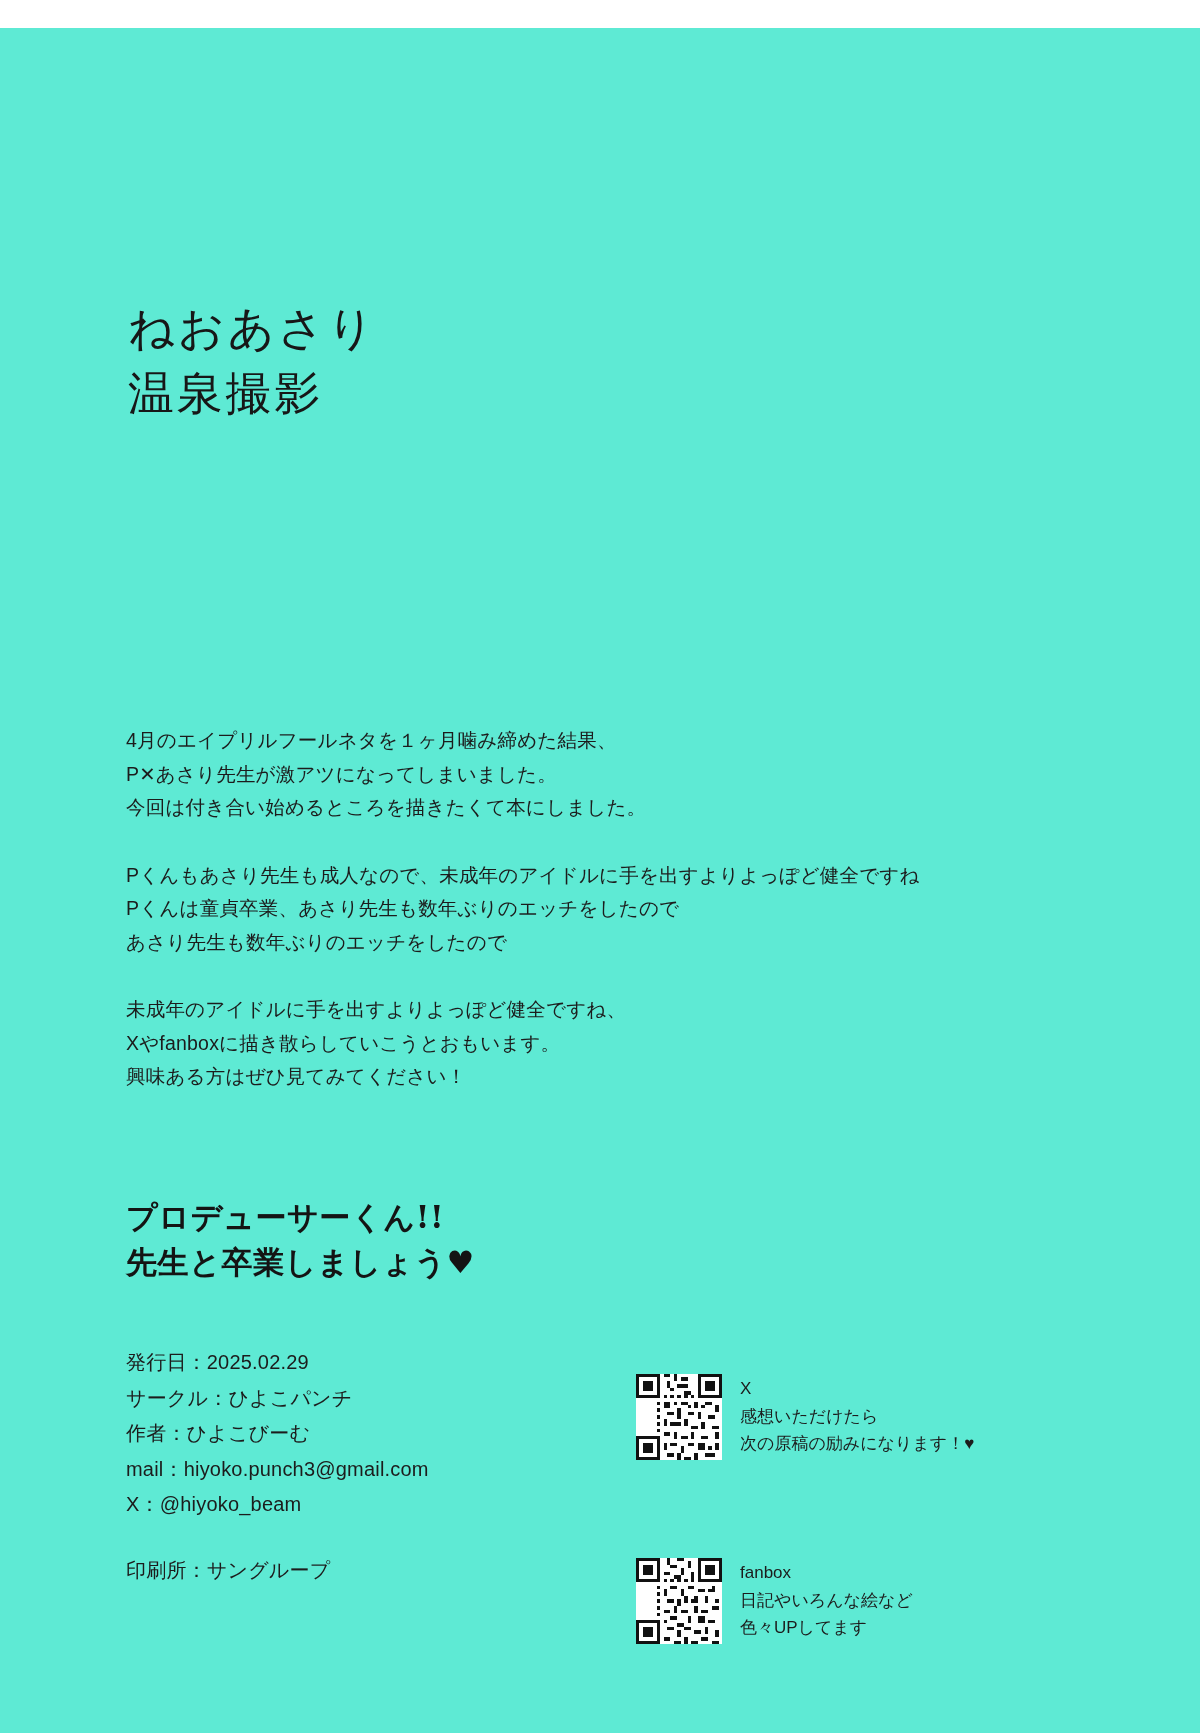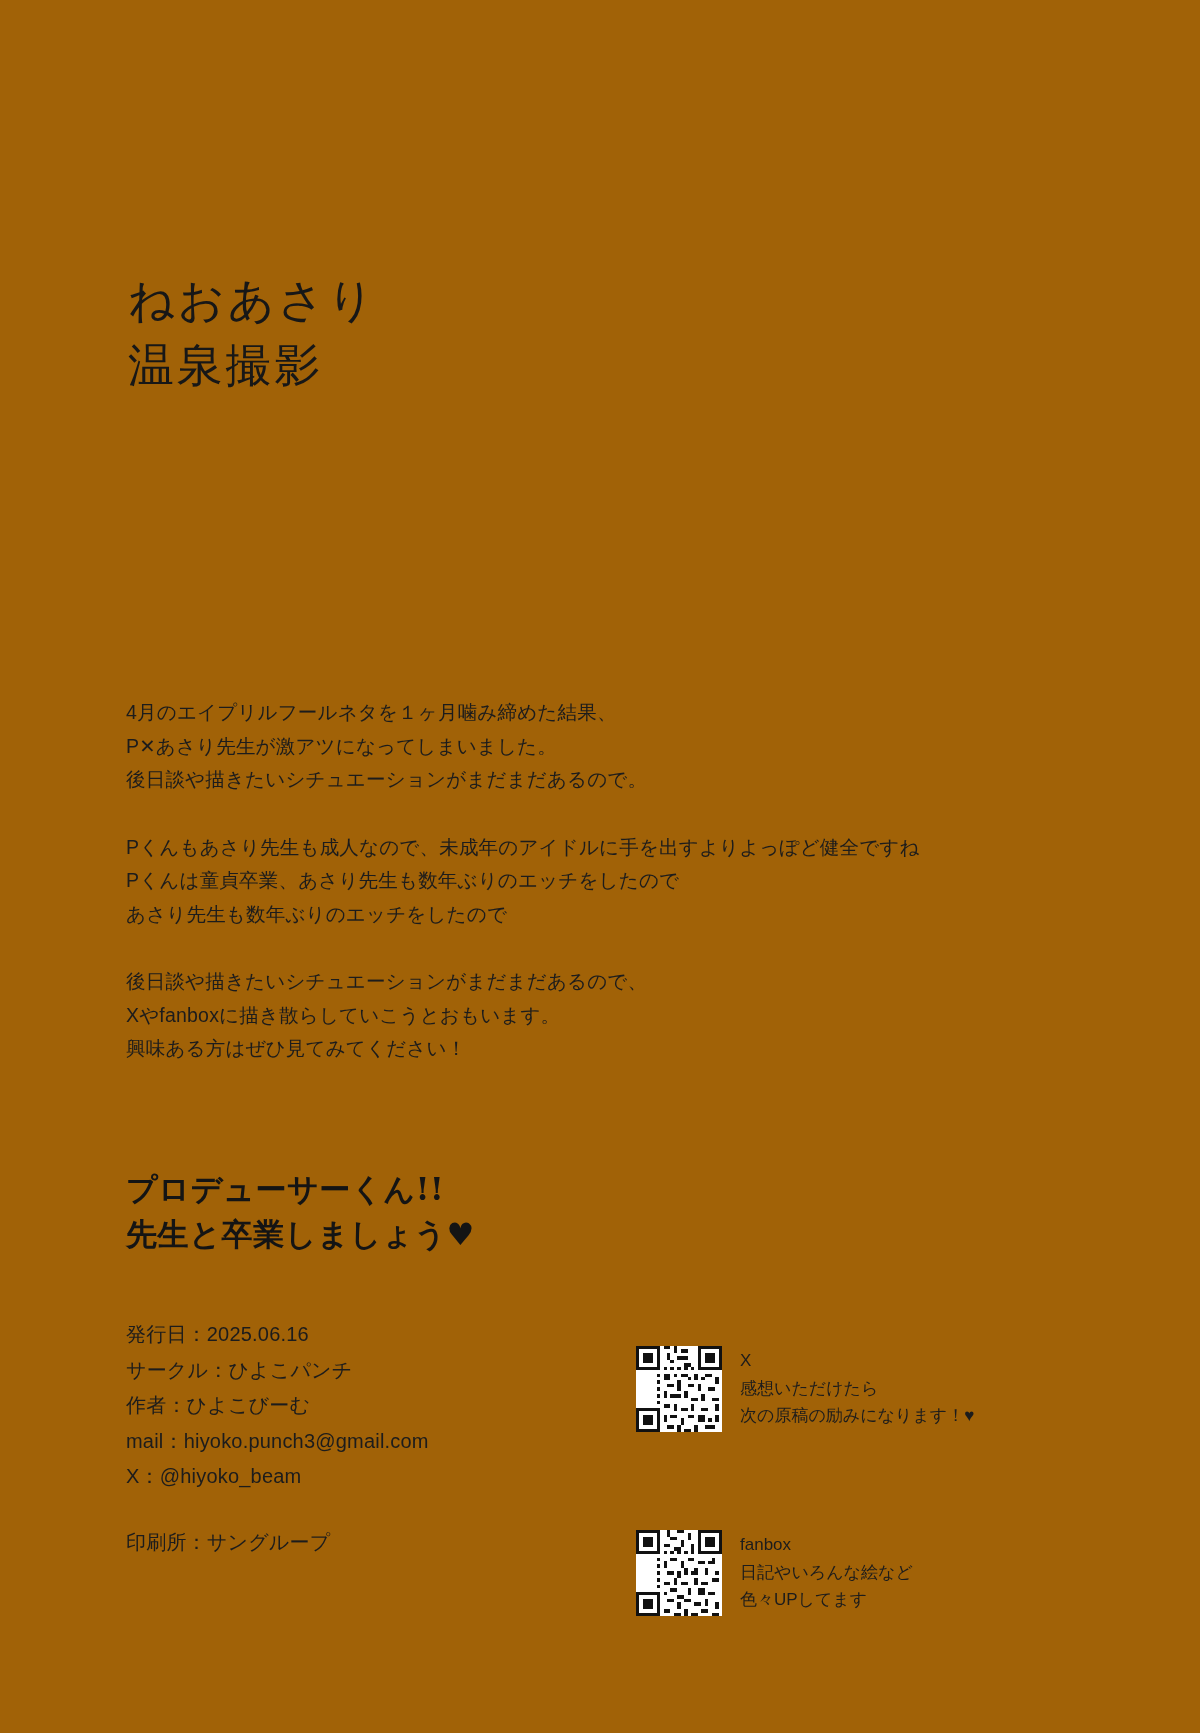--- a/index.html
+++ b/index.html
@@ -12,21 +12,22 @@
     height: 1733px;
     position: relative;
     font-family: "Liberation Sans", sans-serif;
     color: #1a1a1a;
     overflow: hidden;
   }
 
   .page {
     position: absolute;
     inset: 0;
-    background: #a16207;
+    background: #5eead4;
+    margin-top: 28px;
   }
 
   
   .title-block {
     position: absolute;
     left: 128px;
     top: 268px;
     font-family: "DejaVu Serif", serif;
     font-size: 46px;
     line-height: 1.42;
@@ -117,42 +118,42 @@
 
   <div class="title-block">
     <div>ねおあさり</div>
     <div>温泉撮影</div>
   </div>
 
   <div class="afterword">
     <p>
       <span class="line">4月のエイプリルフールネタを１ヶ月噛み締めた結果、</span>
       <span class="line">P✕あさり先生が激アツになってしまいました。</span>
-      <span class="line">後日談や描きたいシチュエーションがまだまだあるので。</span>
+      <span class="line">今回は付き合い始めるところを描きたくて本にしました。</span>
     </p>
     <p>
       <span class="line">Pくんもあさり先生も成人なので、未成年のアイドルに手を出すよりよっぽど健全ですね</span>
       <span class="line">Pくんは童貞卒業、あさり先生も数年ぶりのエッチをしたので</span>
       <span class="line">あさり先生も数年ぶりのエッチをしたので</span>
     </p>
     <p>
-      <span class="line">後日談や描きたいシチュエーションがまだまだあるので、</span>
+      <span class="line">未成年のアイドルに手を出すよりよっぽど健全ですね、</span>
       <span class="line">Xやfanboxに描き散らしていこうとおもいます。</span>
       <span class="line">興味ある方はぜひ見てみてください！</span>
     </p>
   </div>
 
   <div class="subtitle">
     <div>プロデューサーくん!!</div>
     <div class="heart">先生と卒業しましょう♥</div>
   </div>
 
   <div class="colophon">
     <div class="grp">
-      <div>発行日：2025.06.16</div>
+      <div>発行日：2025.02.29</div>
       <div>サークル：ひよこパンチ</div>
       <div>作者：ひよこびーむ</div>
       <div>mail：hiyoko.punch3@gmail.com</div>
       <div>X：@hiyoko_beam</div>
     </div>
     <div class="grp">
       <div>印刷所：サングループ</div>
     </div>
   </div>
 

